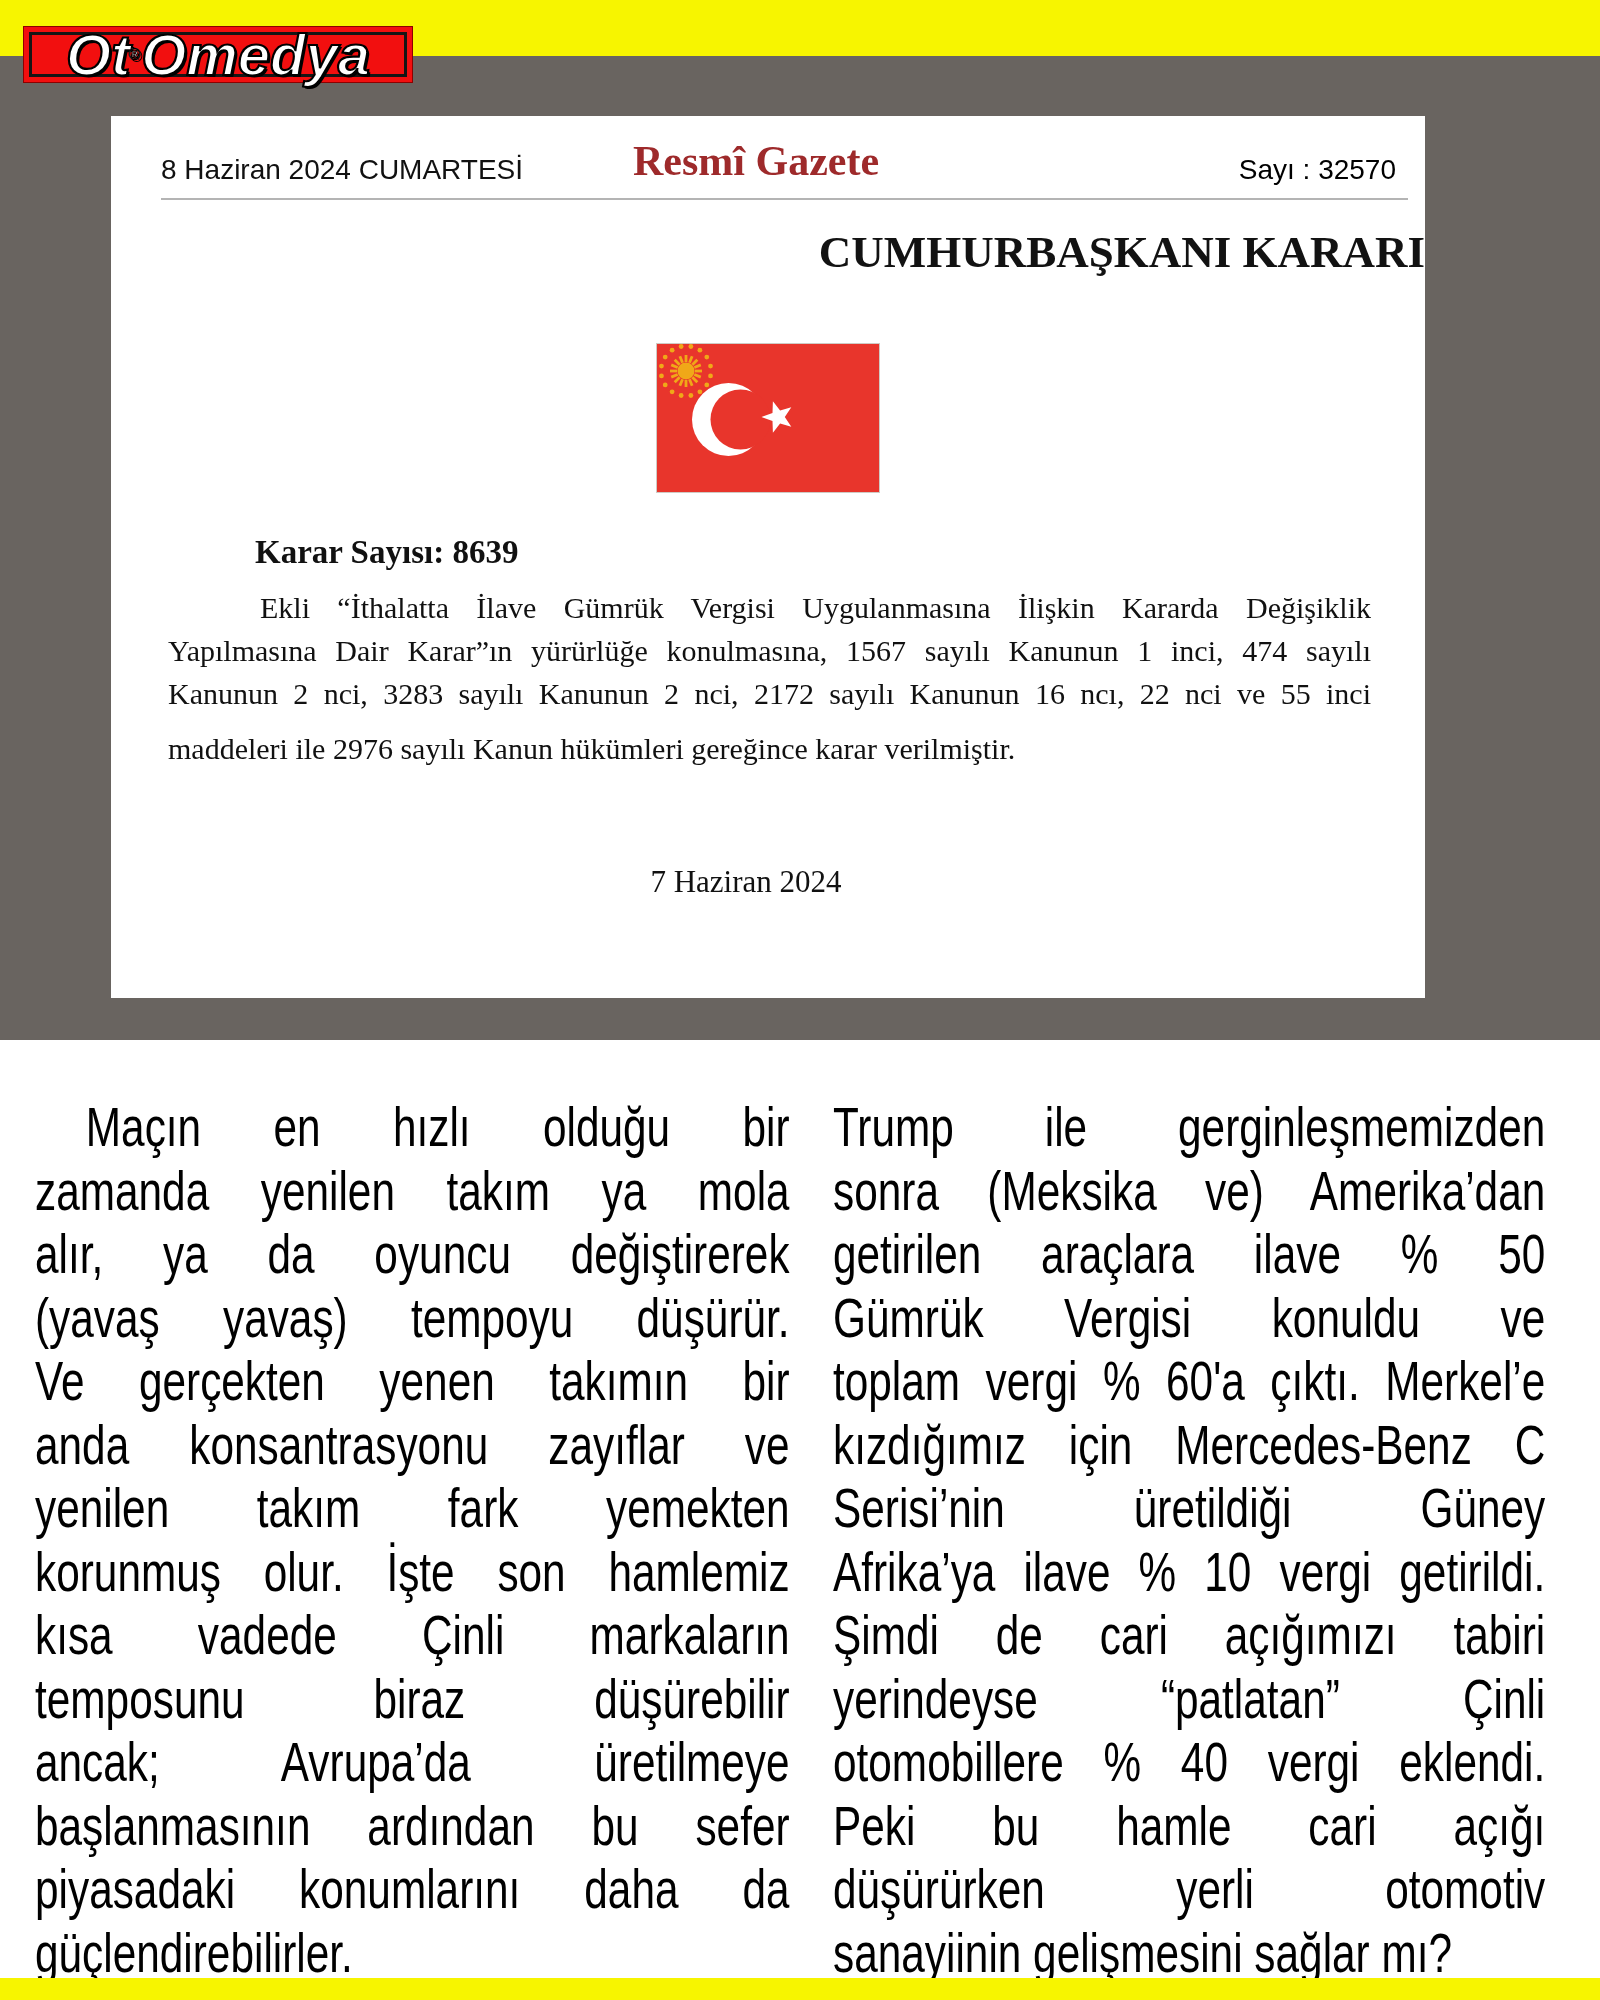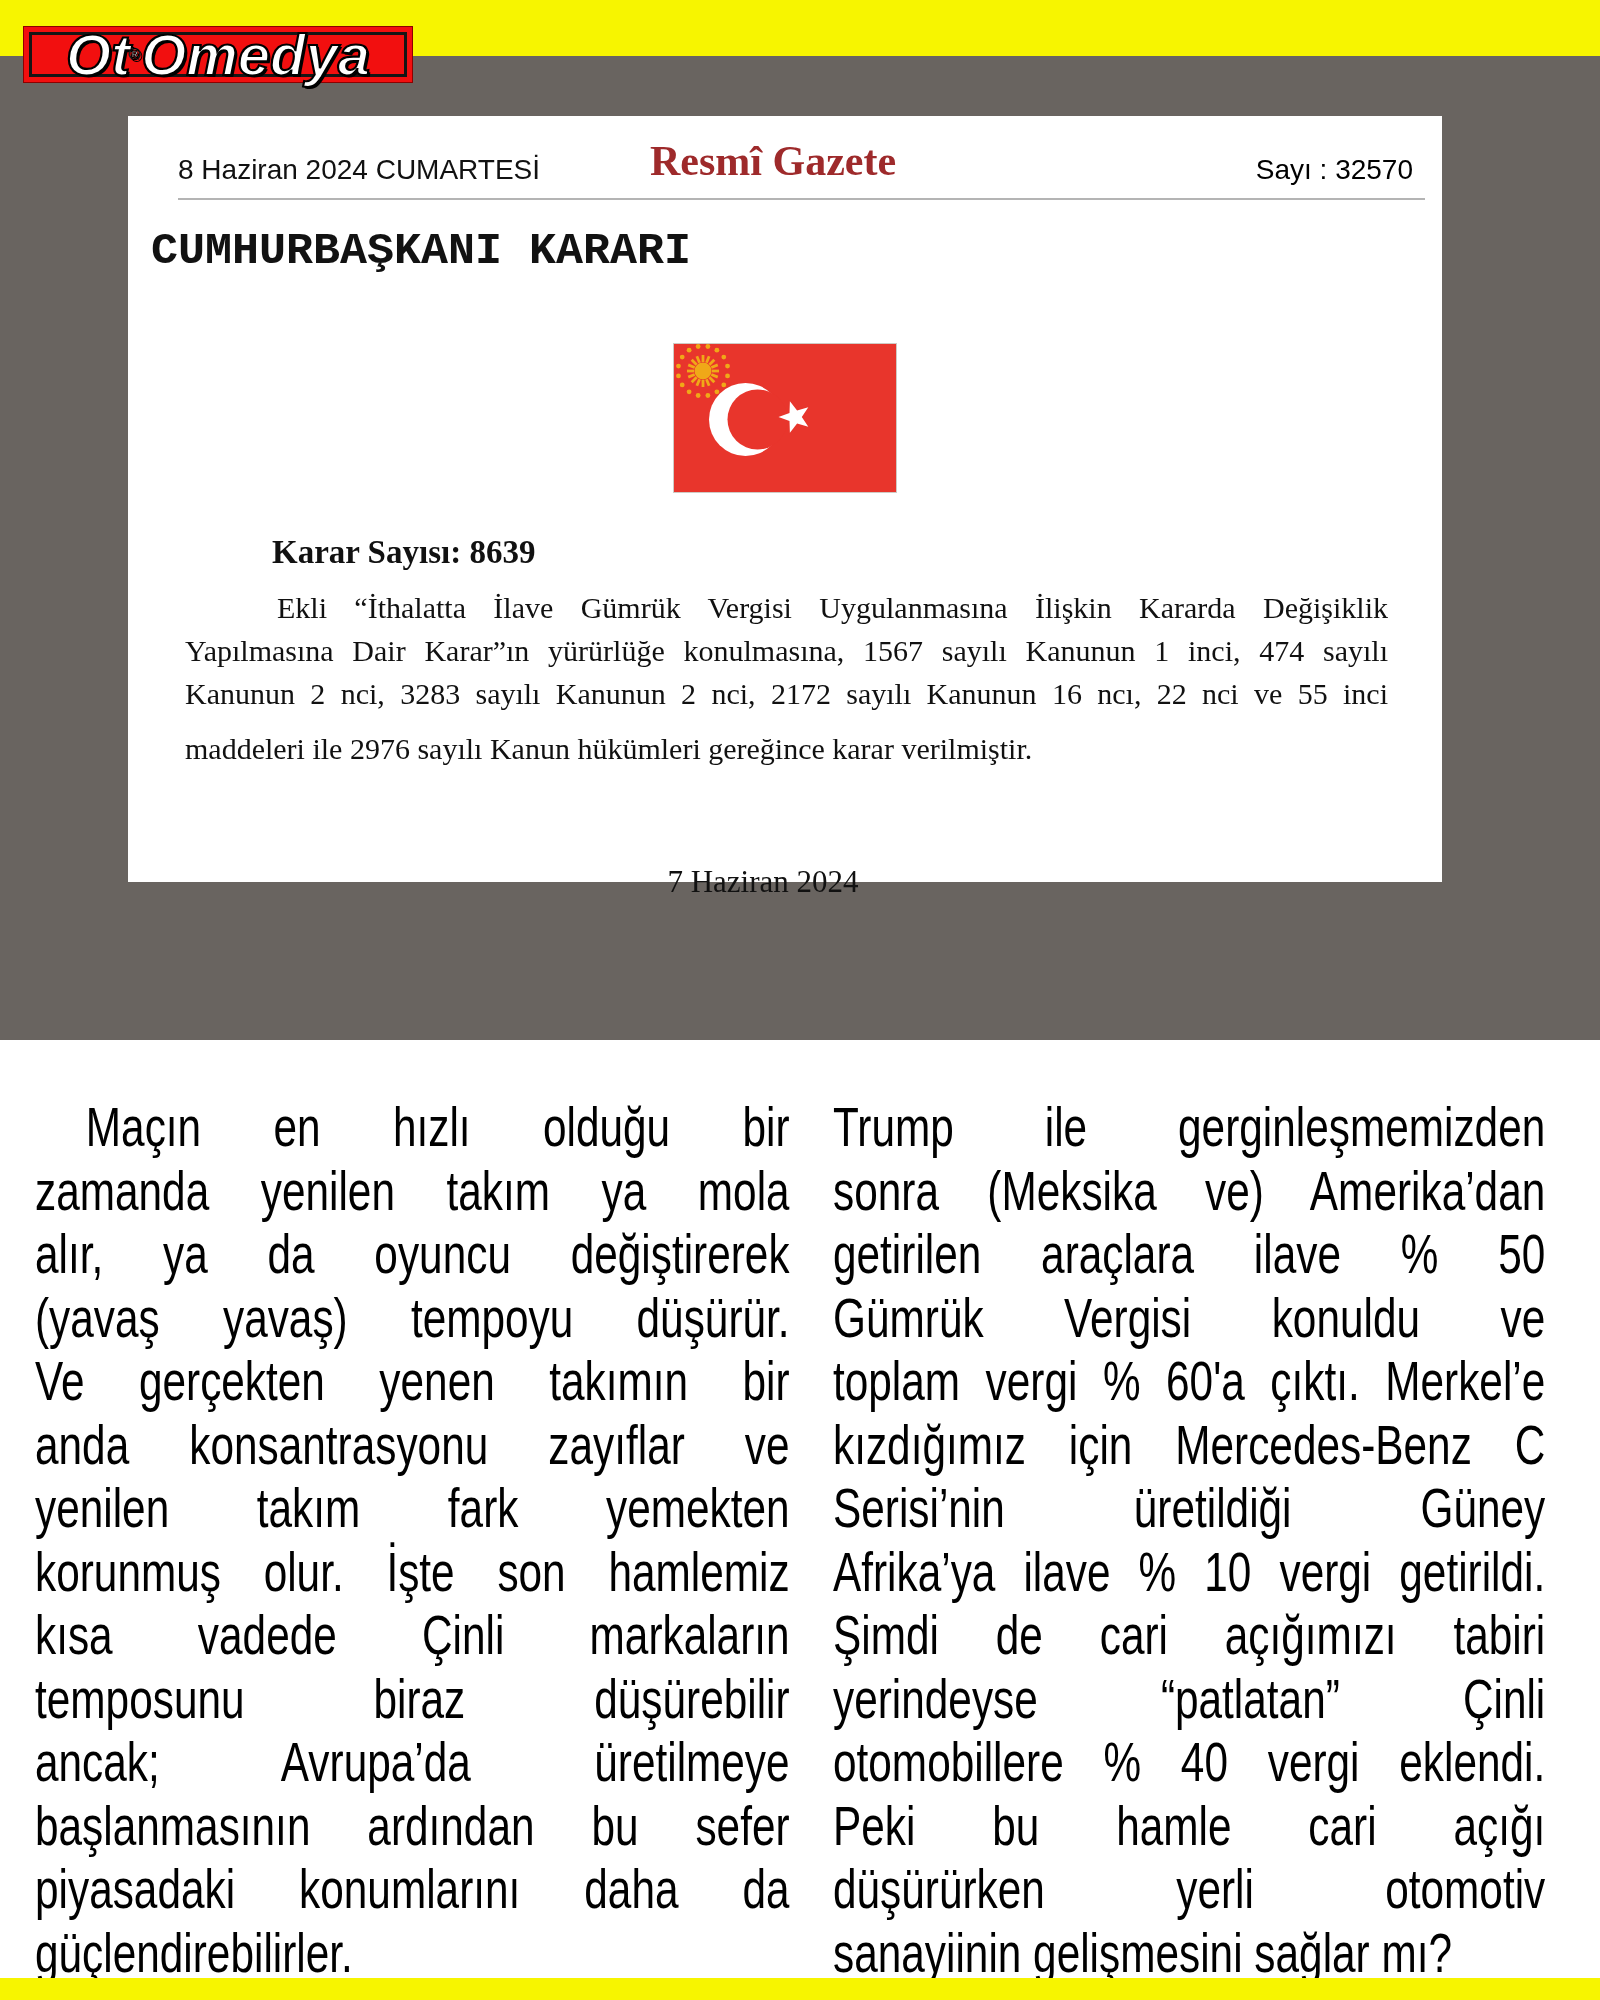--- a/index.html
+++ b/index.html
@@ -15,28 +15,28 @@
   
   .logo-box{position:absolute;left:23px;top:26px;width:390px;height:57px;background:#f20f0f;
             border:1px solid #8d0000;box-sizing:border-box;}
   .logo-inner-border{position:absolute;inset:5px;border:3px solid #151515;}
   .logo-text{position:absolute;inset:0;display:flex;align-items:center;justify-content:center;
              font:italic 700 58px/78px "Liberation Sans",sans-serif;color:#ffffff;
              letter-spacing:0px;-webkit-text-stroke:2.2px #000;text-shadow:2px 2px 0 #000;}
   .logo-text sup{font-size:16px;-webkit-text-stroke:0.8px #000;margin:0 1px 0 -2px;vertical-align:28px;}
 
   
-  .doc{position:absolute;left:128px;top:116px;width:1314px;height:766px;background:#ffffff;}
+  .doc{position:absolute;left:111px;top:116px;width:1314px;height:882px;background:#ffffff;}
   .doc-date{position:absolute;left:50px;top:38px;font-size:28px;color:#111;}
   .doc-masthead{position:absolute;left:522px;top:21px;width:300px;text-align:left;
                 font-family:"Liberation Serif",serif;font-weight:bold;font-size:42px;color:#9e2a2b;}
   .doc-issue{position:absolute;right:29px;top:38px;font-size:28px;color:#000000;}
   .doc-rule{position:absolute;left:50px;top:82px;width:1247px;height:2px;background:#b4b4b4;}
-  .doc-title{position:absolute;left:0;top:110px;width:1314px;text-align:left;
-             font-family:Liberation Mono, monospace;font-weight:bold;font-size:45px;color:#121212;padding-left:23px;}
+  .doc-title{position:absolute;left:0;top:110px;width:1314px;text-align:right;
+             font-family:Liberation Serif, serif;font-weight:bold;font-size:45px;color:#121212;}
   .flag{position:absolute;left:545px;top:227px;}
   .doc-decision{position:absolute;left:144px;top:410px;font-family:"Liberation Serif",serif;
                 font-weight:bold;font-size:33px;color:#111;margin-top:8px;}
   .doc-paragraph{position:absolute;left:57px;top:470px;width:1203px;
                  font-family:"Liberation Serif",serif;font-size:30px;line-height:43px;color:#111;}
   .decree-line{text-align:justify;text-align-last:justify;height:43px;overflow:hidden;}
   .decree-line:first-child{text-indent:92px;}
   .decree-line:last-child{text-align-last:left;margin-top:12px;}
   .doc-sign-date{position:absolute;left:535px;top:748px;width:200px;text-align:center;
                  font-family:"Liberation Serif",serif;font-size:31px;color:#111;}

